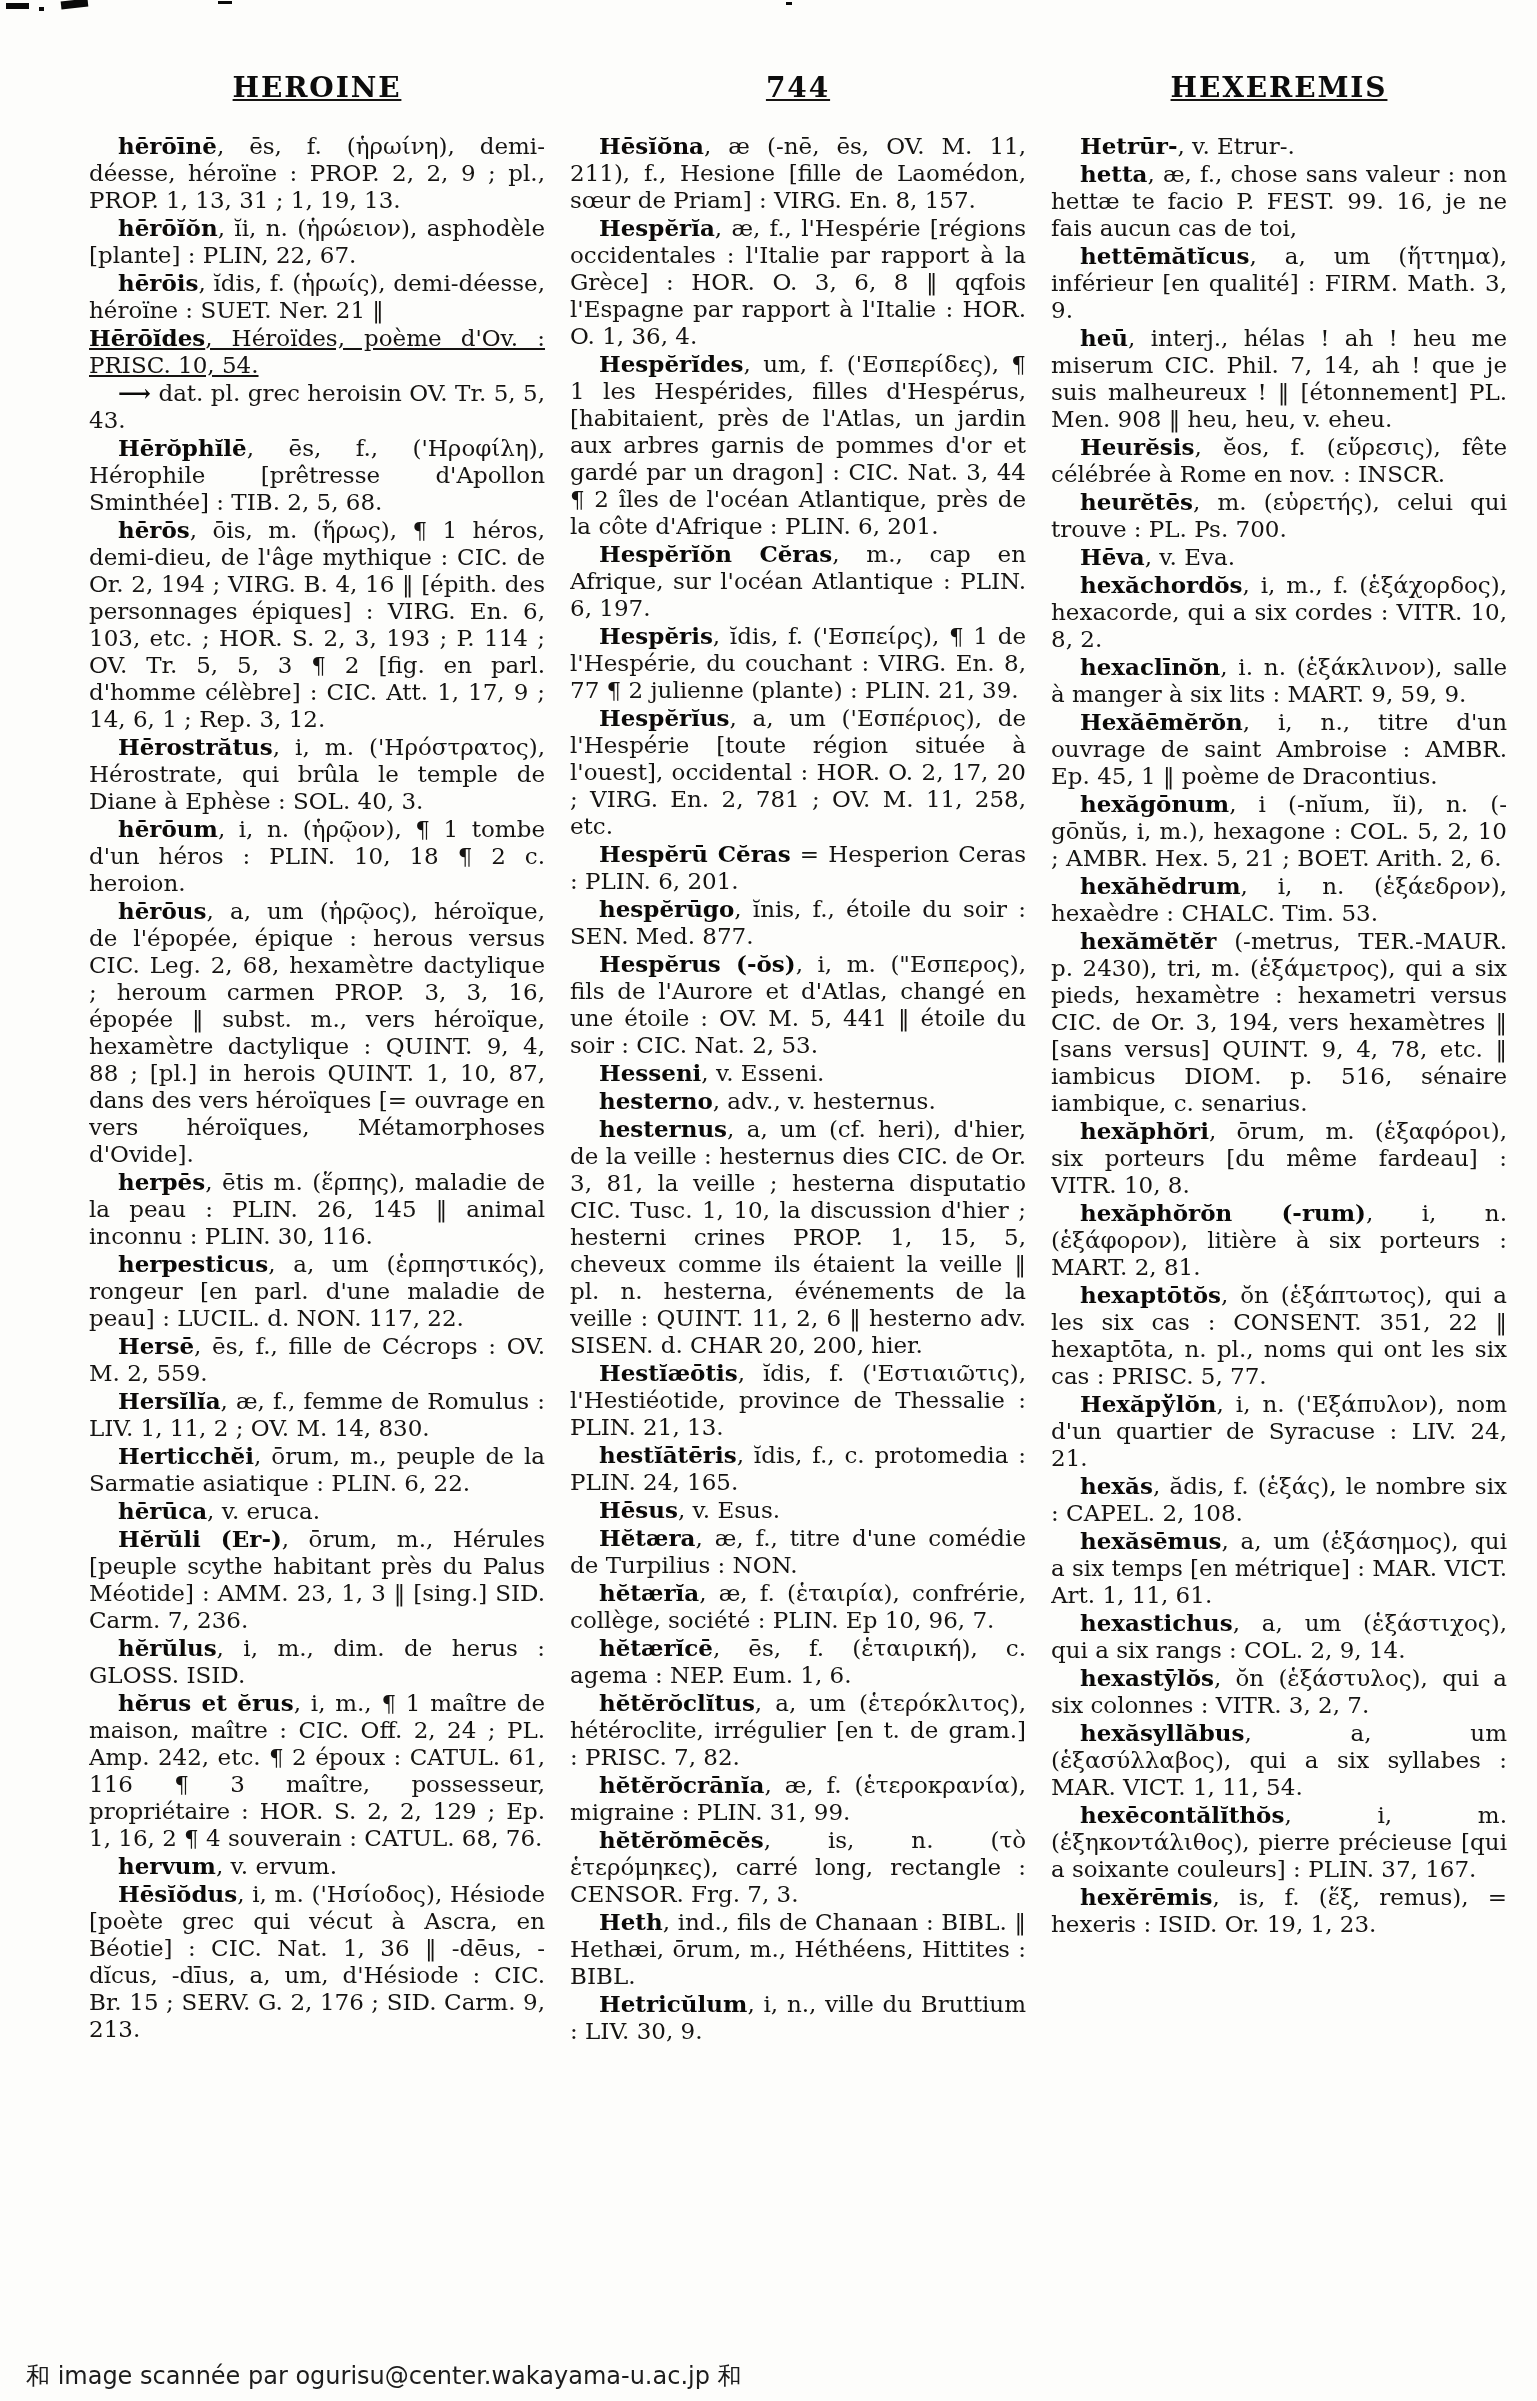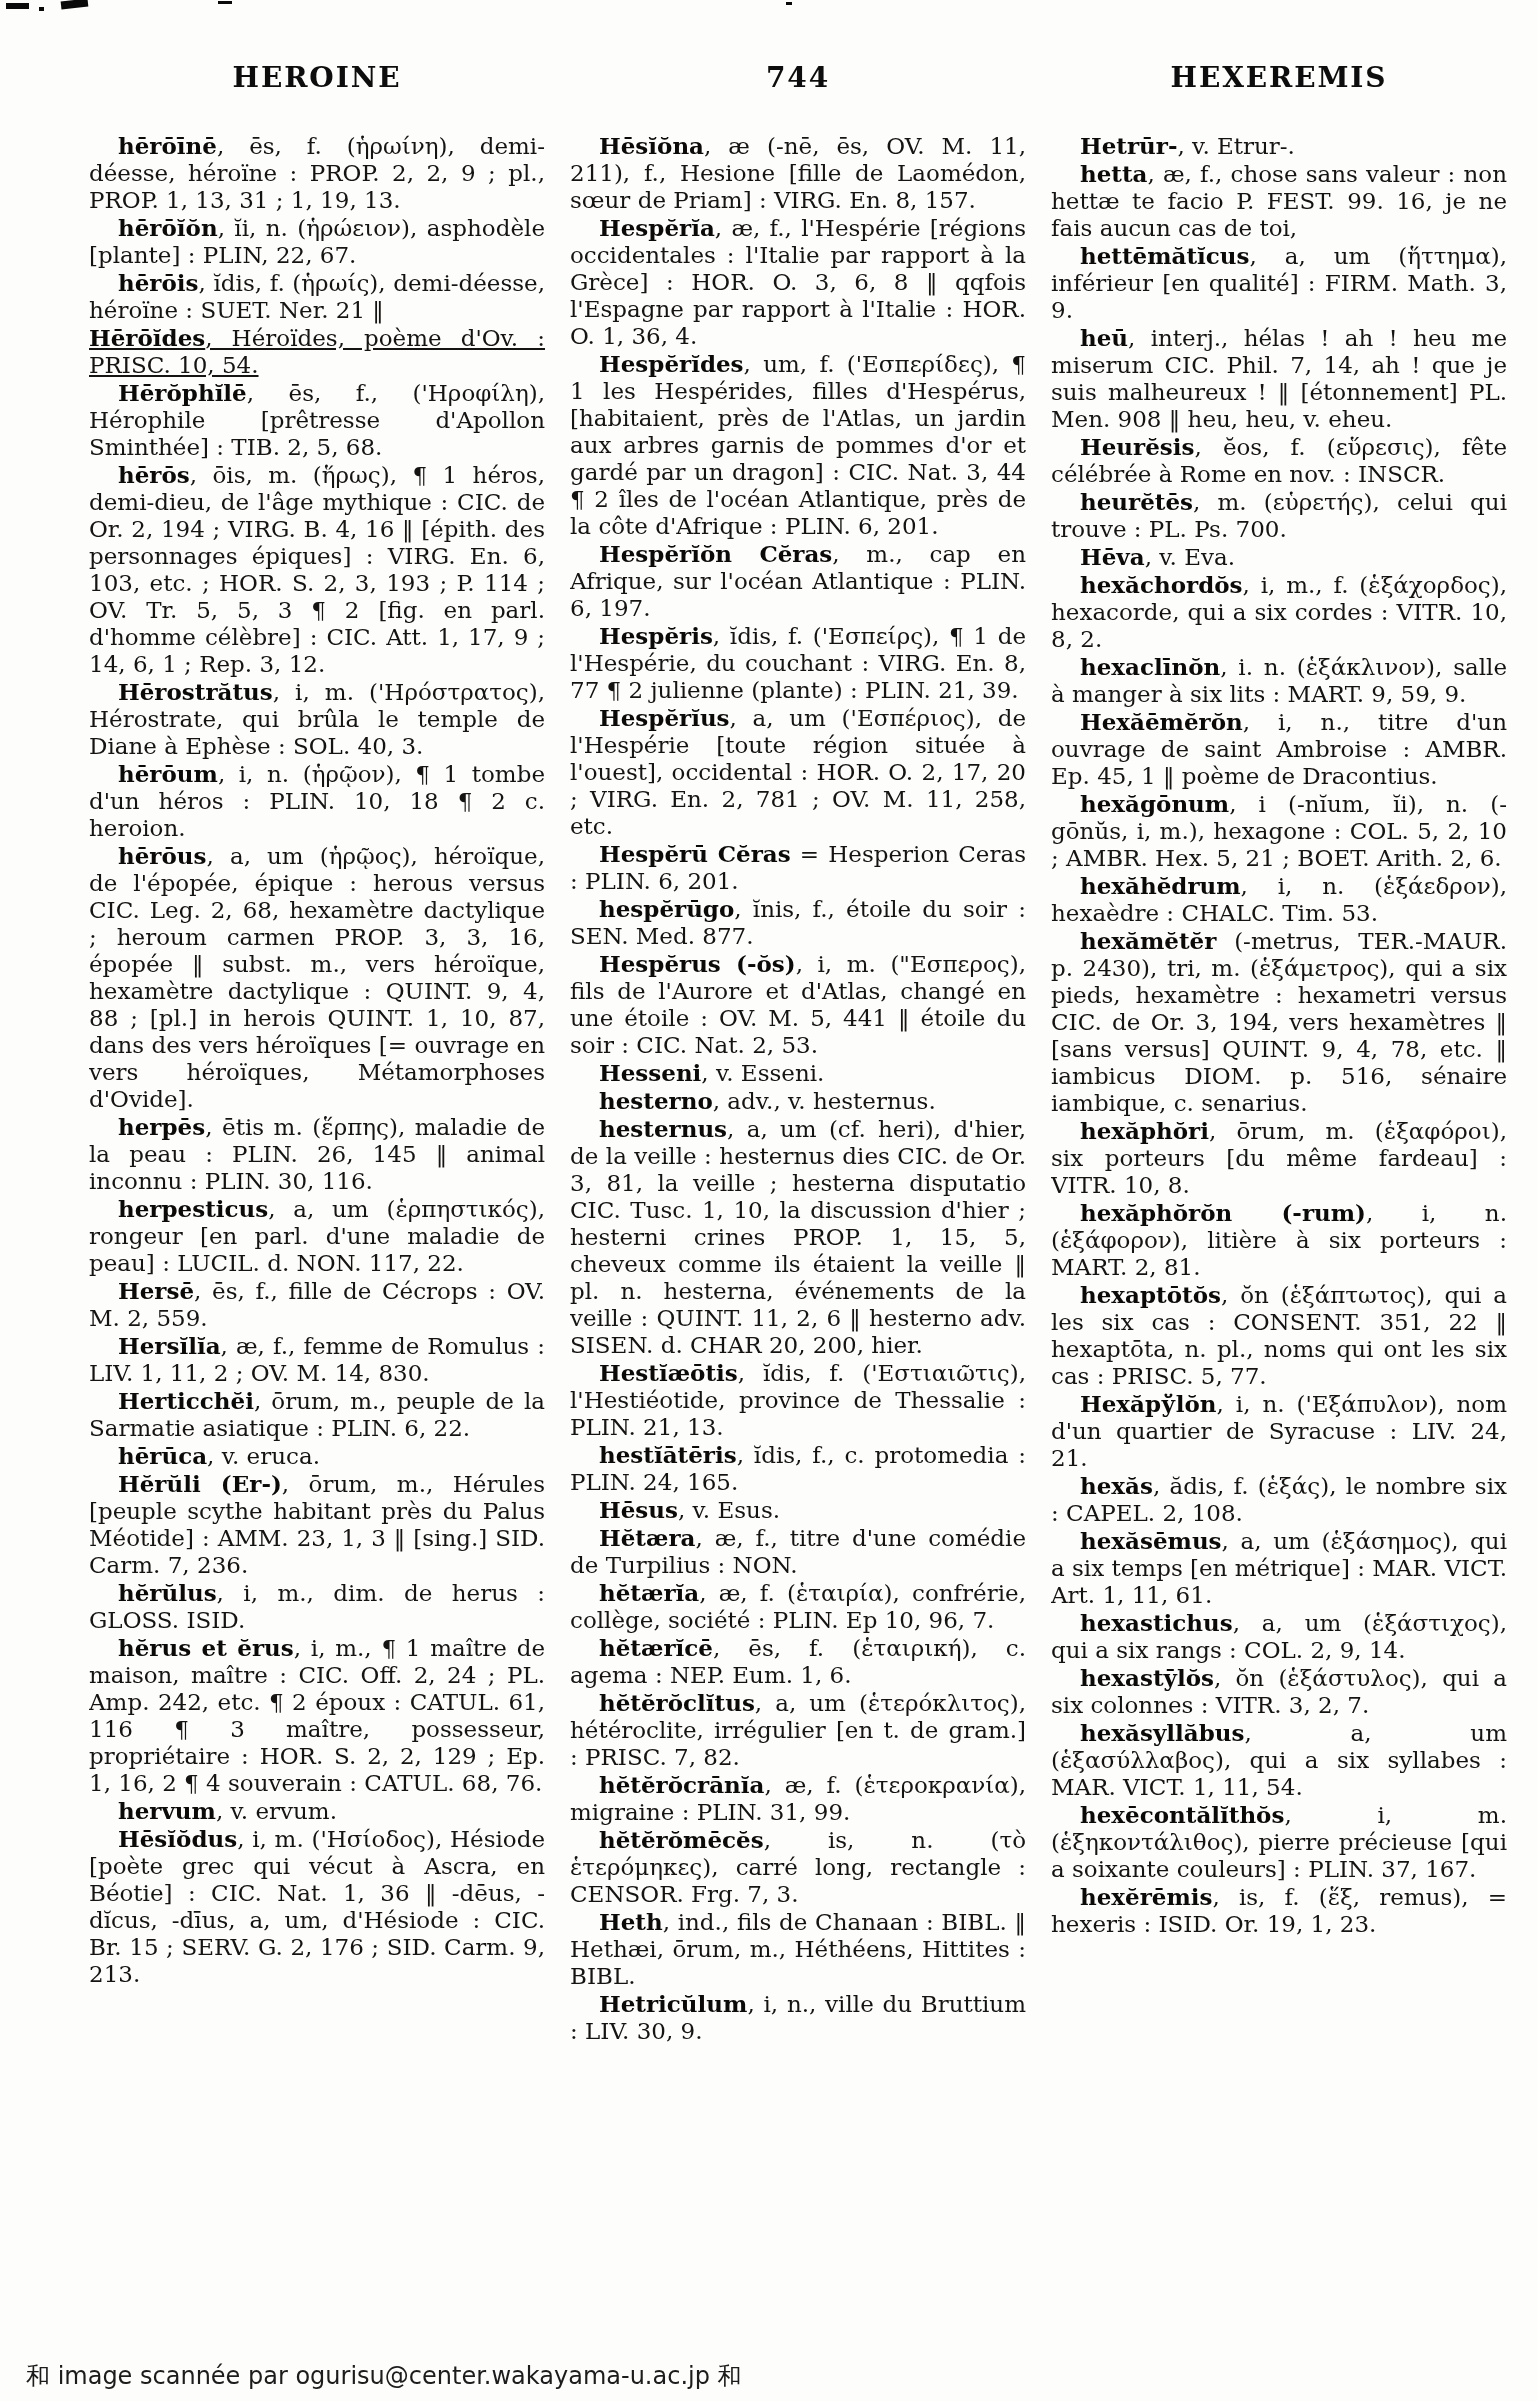--- a/index.html
+++ b/index.html
@@ -12,22 +12,22 @@
     overflow:hidden;
   }
   .artifact { position:absolute; background:#0a0a0a; display:block; }
   .a1 { left:6.3px;  top:3.2px;  width:23px; height:6.3px; }
   .a2 { left:61px;  top:0px;  width:27px; height:8.2px; transform:rotate(-6deg); }
   .a3 { left:39px;  top:7px; width:5px;  height:3.8px; }
   .a4 { left:218px; top:1.3px;  width:14px; height:3.2px; }
   .a5 { left:786px;top:1.9px;  width:6.3px; height:3.2px; }
 
   .header {
-    position:absolute; top:61px; left:89px; width:1420px;
-    display:flex; gap:25px;
+    position:absolute; top:71px; left:89px; width:1420px;
+    display:flex; gap:25px;text-decoration:underline;
   }
   .hcell {
     width:456px; text-align:center;
     font-weight:bold; font-size:28px; letter-spacing:1.9px;
     color:#0d0d0d;
   }
 
   .columns {
     position:absolute; top:132px; left:89px;
     display:flex; gap:25px;align-items:center;
@@ -63,20 +63,21 @@
     <div class="hcell">744</div>
     <div class="hcell">HEXEREMIS</div>
   </div>
 
   <div class="columns">
     <div class="col">
         <p class="entry"><b class="hw">hērōīnē</b><span>, ēs, f. (ἡρωίνη), demi-déesse, héroïne : PROP. 2, 2, 9 ; pl., PROP. 1, 13, 31 ; 1, 19, 13.</span></p>
         <p class="entry"><b class="hw">hērōĭŏn</b><span>, ĭi, n. (ἡρώειον), asphodèle [plante] : PLIN, 22, 67.</span></p>
         <p class="entry"><b class="hw">hērōis</b><span>, ĭdis, f. (ἡρωίς), demi-déesse, héroïne : SUET. Ner. 21 ‖</span></p>
         <p class="entry noindent"><b class="hw">Hērōĭdes</b><span>, Héroïdes, poème d'Ov. : PRISC. 10, 54.</span></p>
+        <p class="entry"><b class="hw">⟶</b><span> dat. pl. grec heroisin OV. Tr. 5, 5, 43.</span></p>
         <p class="entry"><b class="hw">Hērŏphĭlē</b><span>, ēs, f., ('Ηροφίλη), Hérophile [prêtresse d'Apollon Sminthée] : TIB. 2, 5, 68.</span></p>
         <p class="entry"><b class="hw">hērōs</b><span>, ōis, m. (ἥρως), ¶ 1 héros, demi-dieu, de l'âge mythique : CIC. de Or. 2, 194 ; VIRG. B. 4, 16 ‖ [épith. des personnages épiques] : VIRG. En. 6, 103, etc. ; HOR. S. 2, 3, 193 ; P. 114 ; OV. Tr. 5, 5, 3 ¶ 2 [fig. en parl. d'homme célèbre] : CIC. Att. 1, 17, 9 ; 14, 6, 1 ; Rep. 3, 12.</span></p>
         <p class="entry"><b class="hw">Hērostrătus</b><span>, i, m. ('Ηρόστρατος), Hérostrate, qui brûla le temple de Diane à Ephèse : SOL. 40, 3.</span></p>
         <p class="entry"><b class="hw">hērōum</b><span>, i, n. (ἡρῷον), ¶ 1 tombe d'un héros : PLIN. 10, 18 ¶ 2 c. heroion.</span></p>
         <p class="entry"><b class="hw">hērōus</b><span>, a, um (ἡρῷος), héroïque, de l'épopée, épique : herous versus CIC. Leg. 2, 68, hexamètre dactylique ; heroum carmen PROP. 3, 3, 16, épopée ‖ subst. m., vers héroïque, hexamètre dactylique : QUINT. 9, 4, 88 ; [pl.] in herois QUINT. 1, 10, 87, dans des vers héroïques [= ouvrage en vers héroïques, Métamorphoses d'Ovide].</span></p>
         <p class="entry"><b class="hw">herpēs</b><span>, ētis m. (ἕρπης), maladie de la peau : PLIN. 26, 145 ‖ animal inconnu : PLIN. 30, 116.</span></p>
         <p class="entry"><b class="hw">herpesticus</b><span>, a, um (ἑρπηστικός), rongeur [en parl. d'une maladie de peau] : LUCIL. d. NON. 117, 22.</span></p>
         <p class="entry"><b class="hw">Hersē</b><span>, ēs, f., fille de Cécrops : OV. M. 2, 559.</span></p>
         <p class="entry"><b class="hw">Hersĭlĭa</b><span>, æ, f., femme de Romulus : LIV. 1, 11, 2 ; OV. M. 14, 830.</span></p>
         <p class="entry"><b class="hw">Herticchĕi</b><span>, ōrum, m., peuple de la Sarmatie asiatique : PLIN. 6, 22.</span></p>

